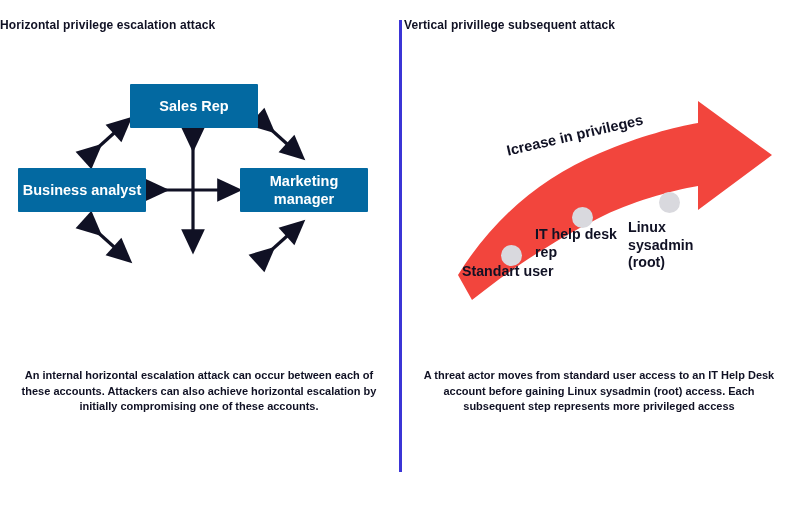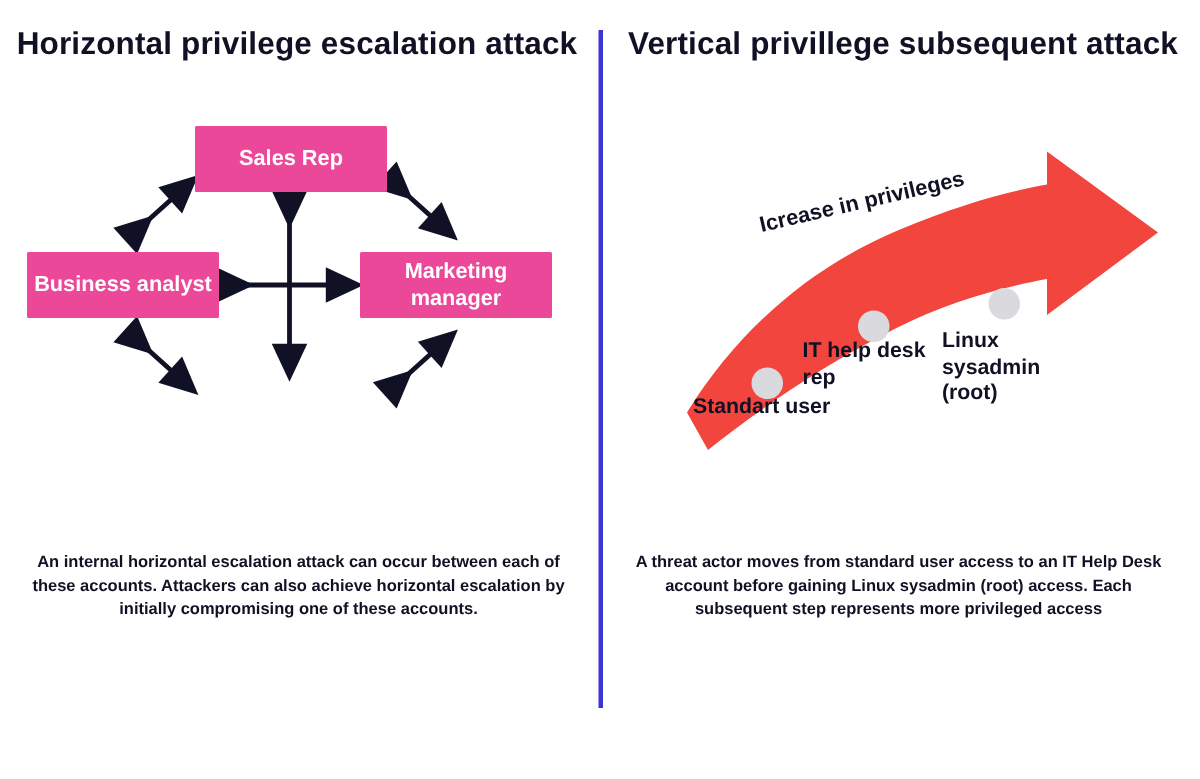--- a/index.html
+++ b/index.html
@@ -22,22 +22,21 @@
   .divider {
     position: absolute;
     left: 399px;
     top: 20px;
     width: 3px;
     height: 452px;
     background: #3b35d6;
   }
   .panel-title {
     position: absolute;
-    text-align: center;
-    font-size: 21px;
+    font-size: 12px;
     font-weight: bold;
     color: #101124;
     letter-spacing: 0.1px;
   }
   #title-left {
     left: 0;
     top: 18px;
     width: 396px;
   }
   #title-right {
@@ -60,21 +59,21 @@
   }
   #caption-right {
     left: 414px;
     top: 368px;
     width: 370px;
   }
 
   
   .node-box {
     position: absolute;
-    background: #ec4899;
+    background: #0369a1;
     color: #ffffff;
     font-size: 14.5px;
     font-weight: bold;
     line-height: 1.25;
     display: flex;
     align-items: center;
     justify-content: center;
     text-align: center;
     border-radius: 1px;
   }

